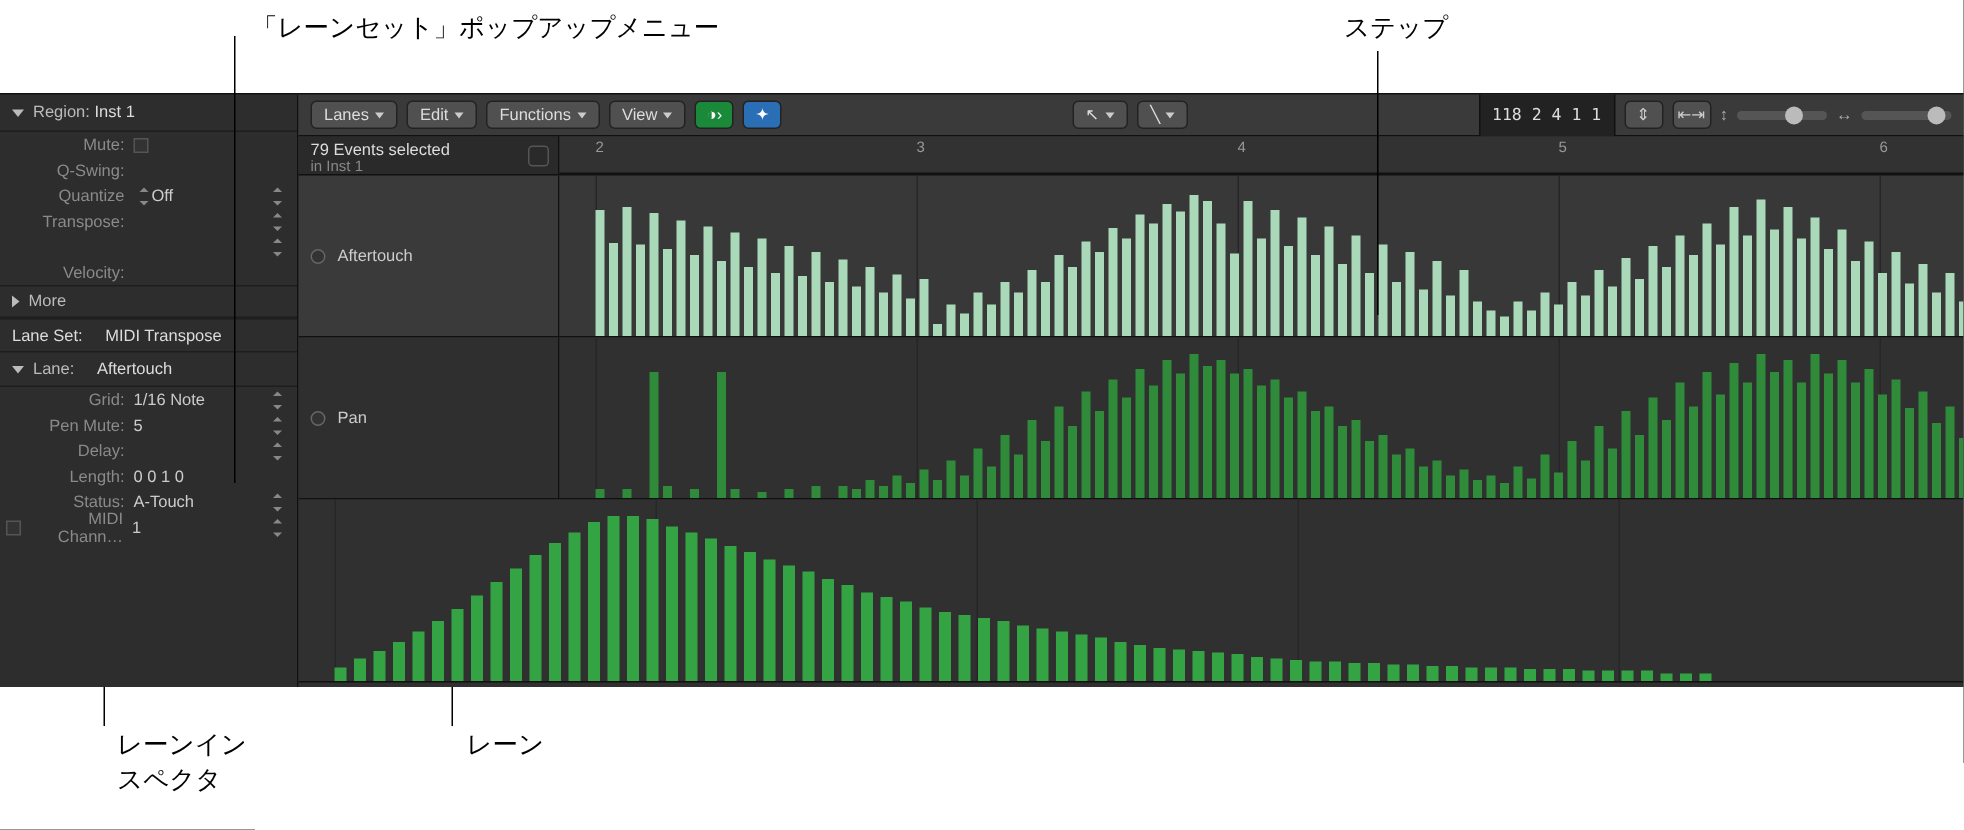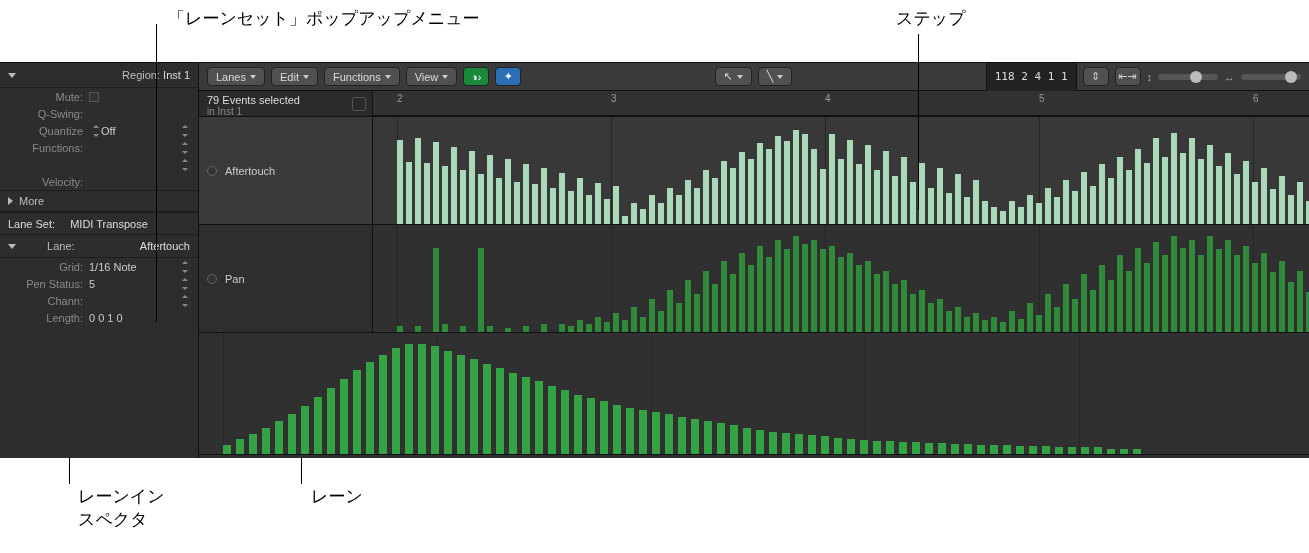--- a/index.html
+++ b/index.html
@@ -42,21 +42,20 @@
     border-right: 1px solid #111;
     display: flex;
     flex-direction: column;
     font-size: 11px;
     color: #bbb;
   }
   .insp-header {
     display:flex; align-items:center; gap:6px;
     padding: 6px 8px;
     border-bottom: 1px solid #1e1e1e;
-    justify-content: space-between;
   }
   .insp-header .disclosure {
     width:0;height:0;border-left:4px solid transparent;border-right:4px solid transparent;border-top:5px solid #bbb;
   }
   .insp-row {
     display:flex;
     justify-content:flex-end;
     align-items:center;
     padding: 2px 8px 2px 4px;
     height:17px;
@@ -194,21 +193,21 @@
         <span class="k">Q-Swing:</span>
         <span class="v"></span>
       </div>
     <div class="insp-row">
         <span class="k">Quantize</span>
         <span class="insp-stepper" style="margin-left:2px;"></span>
         <span class="v">Off</span>
         <span class="insp-stepper"></span>
       </div>
     <div class="insp-row">
-        <span class="k">Functions:</span>
+        <span class="k">Transpose:</span>
         <span class="v"></span>
         <span class="insp-stepper"></span>
       </div>
     <div class="insp-row">
         <span class="k"></span>
         <span class="v"></span>
         <span class="insp-stepper"></span>
       </div>
     <div class="insp-row">
         <span class="k">Velocity:</span>
@@ -226,32 +225,43 @@
     <div class="insp-header" style="height:23px;">
       <span class="disclosure"></span>
       <span>Lane:</span>&nbsp;<span style="color:#ddd">Aftertouch</span>
     </div>
     <div class="insp-row">
         <span class="k">Grid:</span>
         <span class="v">1/16 Note</span>
         <span class="insp-stepper"></span>
       </div>
     <div class="insp-row">
-        <span class="k">Pen Status:</span>
+        <span class="k">Pen Mute:</span>
         <span class="v">5</span>
         <span class="insp-stepper"></span>
       </div>
     <div class="insp-row">
-        <span class="k">Chann:</span>
+        <span class="k">Delay:</span>
         <span class="v"></span>
         <span class="insp-stepper"></span>
       </div>
     <div class="insp-row">
         <span class="k">Length:</span>
         <span class="v">0  0  1     0</span>
+      </div>
+    <div class="insp-row">
+        <span class="k">Status:</span>
+        <span class="v">A-Touch</span>
+        <span class="insp-stepper"></span>
+      </div>
+    <div class="insp-row">
+        <span class="chk"></span>
+        <span class="k" style="flex-basis:70px">MIDI Chann…</span>
+        <span class="v">1</span>
+        <span class="insp-stepper"></span>
       </div>
   </div>
 
   <div class="main">
 
     <div class="toolbar">
       <div class="tb-btn">
           <span>Lanes</span>
           <span class="chev"></span>
         </div>

